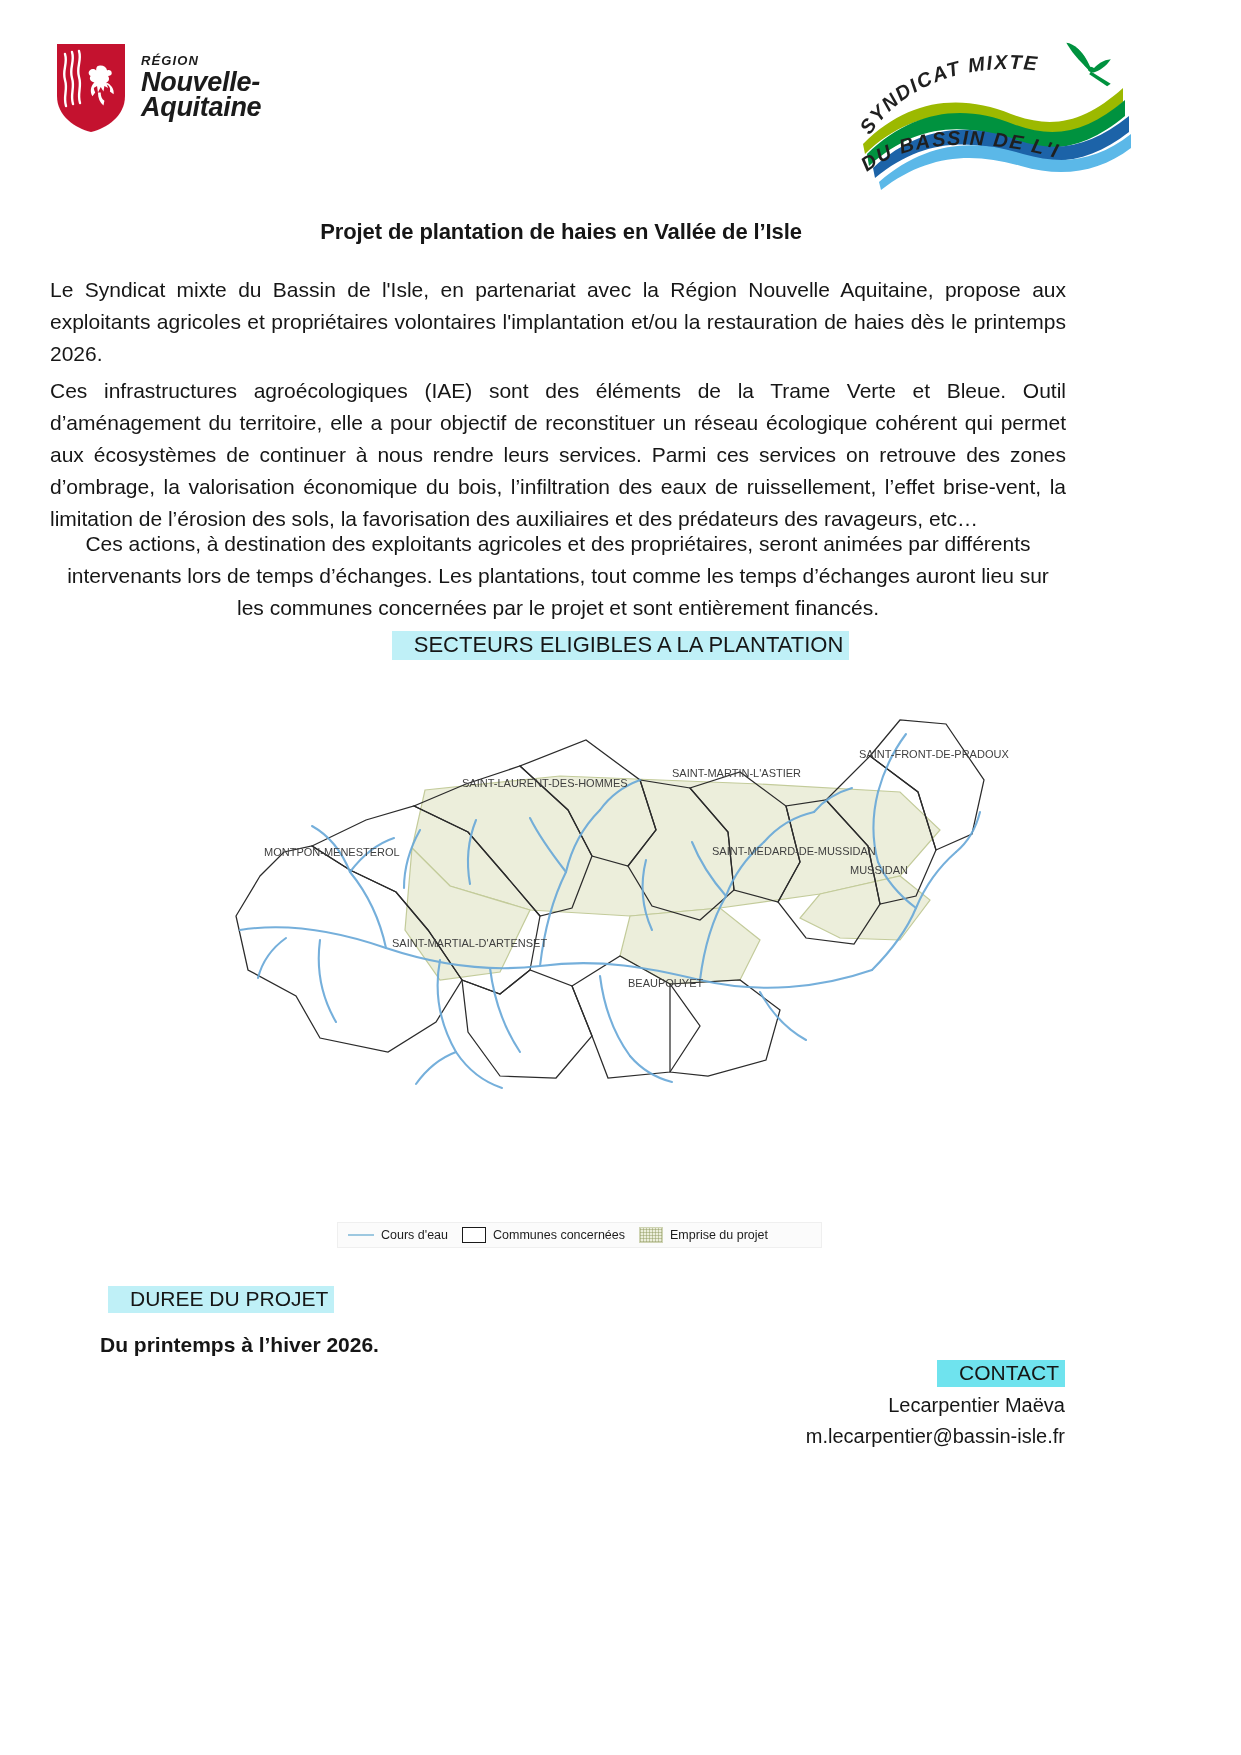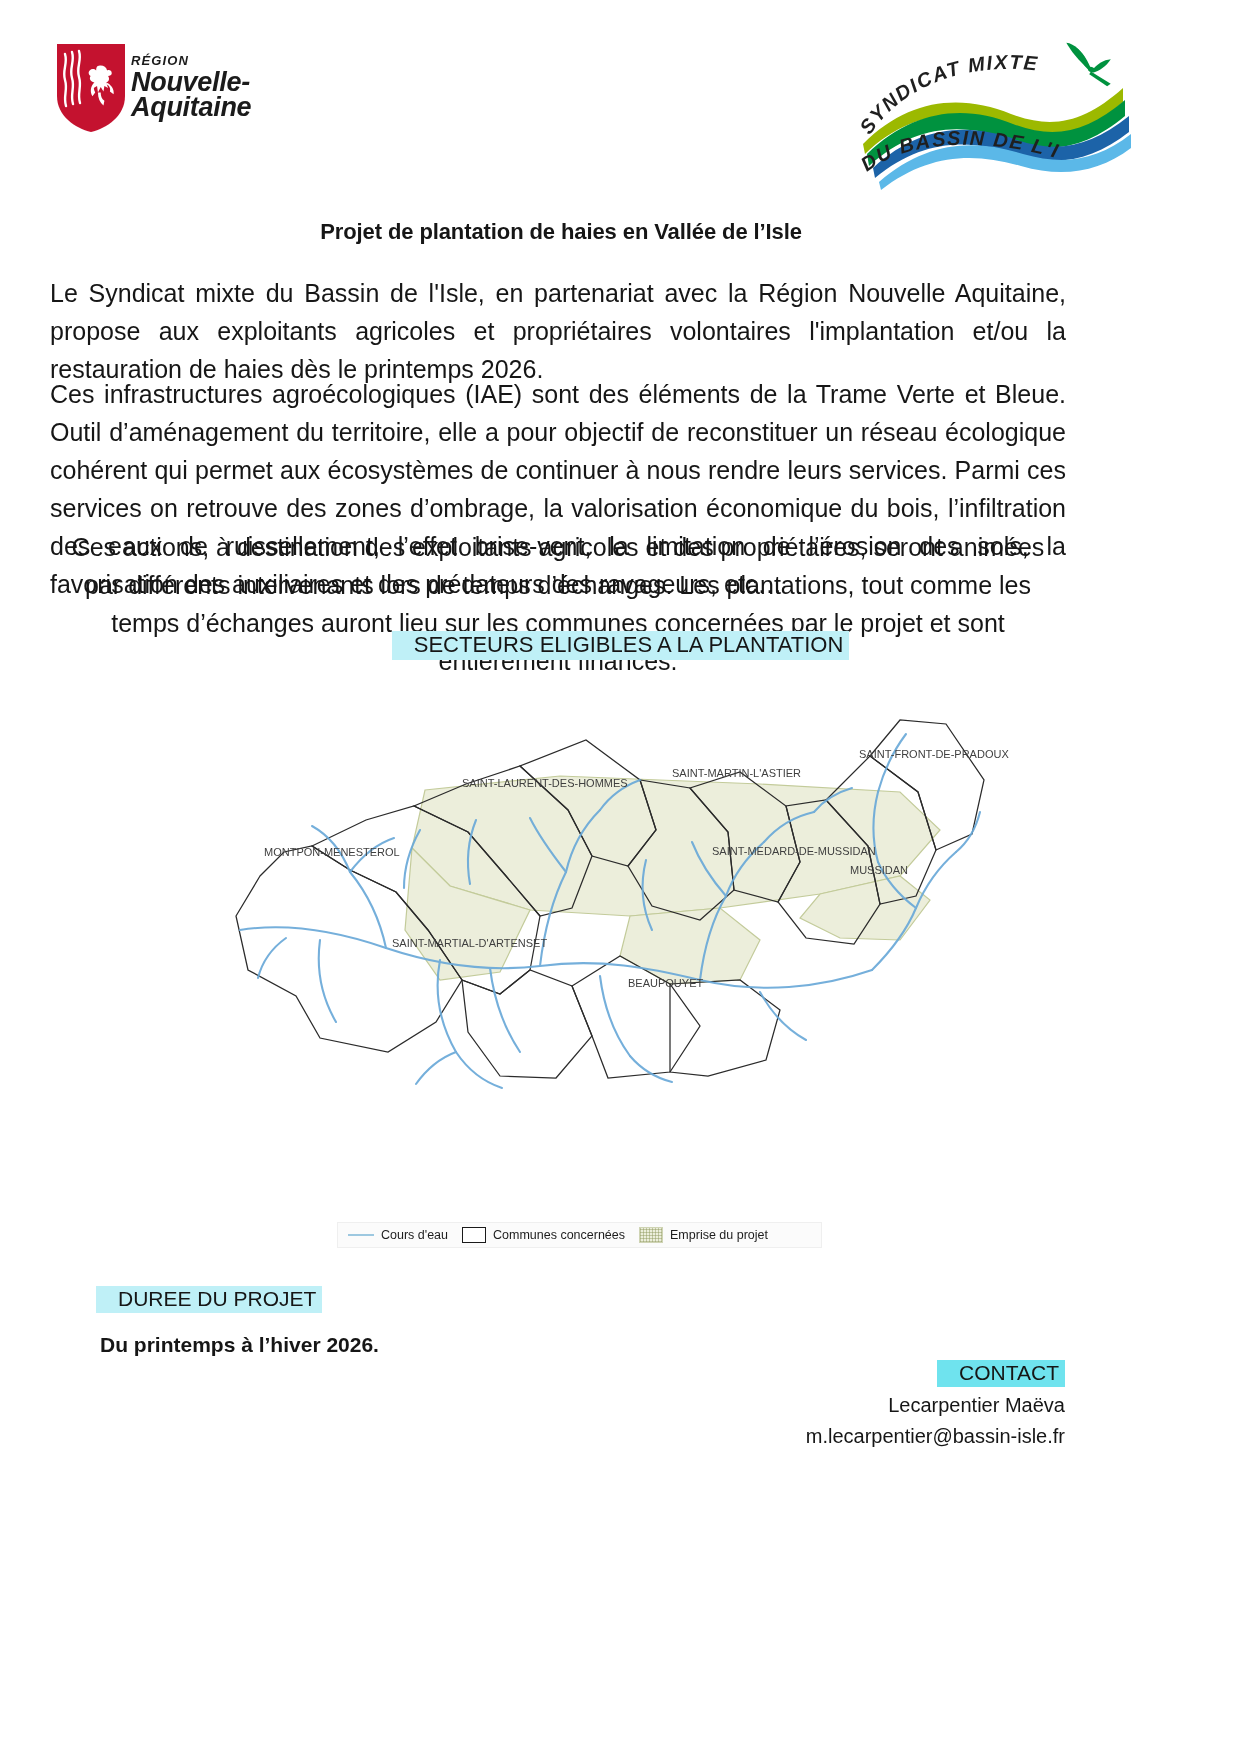--- a/index.html
+++ b/index.html
@@ -22,21 +22,21 @@
     top: 0; left: 0;
     width: 1241px;
     height: 205px;
   }
   .logo-region {
     position: absolute;
     left: 55px;
     top: 42px;
     display: flex;
     align-items: center;
-    gap: 4px;
+    gap: 14px;
   }
   .shield-wrap { width: 72px; height: 92px; }
   .region-words {
     line-height: 0.95;
     color: #1b1b1b;
   }
   .region-kicker {
     font-size: 13px;
     font-weight: 700;
     letter-spacing: 1.1px;
@@ -67,21 +67,21 @@
     text-align: center;
     font-size: 22px;
     font-weight: 700;
     letter-spacing: -0.1px;
   }
 
   .para {
     position: absolute;
     left: 50px;
     width: 1016px;
-    font-size: 25px;
+    font-size: 21px;
     line-height: 1.52;
     text-align: justify;
   }
   .para.center {
     text-align: center;
     text-indent: 0;
   }
   #para1 { top: 274px; }
   #para2 { top: 375px; }
   #para3 { top: 528px; width: 1000px; left: 58px; }
@@ -146,21 +146,21 @@
     background-color: #eceedb;
     background-image:
       repeating-linear-gradient(0deg, rgba(140,150,90,.45) 0 1px, transparent 1px 3px),
       repeating-linear-gradient(90deg, rgba(140,150,90,.45) 0 1px, transparent 1px 3px);
     border: 1px solid #cfd4b4;
   }
 
   
   .heading-duration {
     position: absolute;
-    left: 96px;
+    left: 108px;
     top: 1287px;
     font-size: 21px;
   }
   .duration-text {
     position: absolute;
     left: 100px;
     top: 1333px;
     font-size: 21px;
     font-weight: bold;
   }

